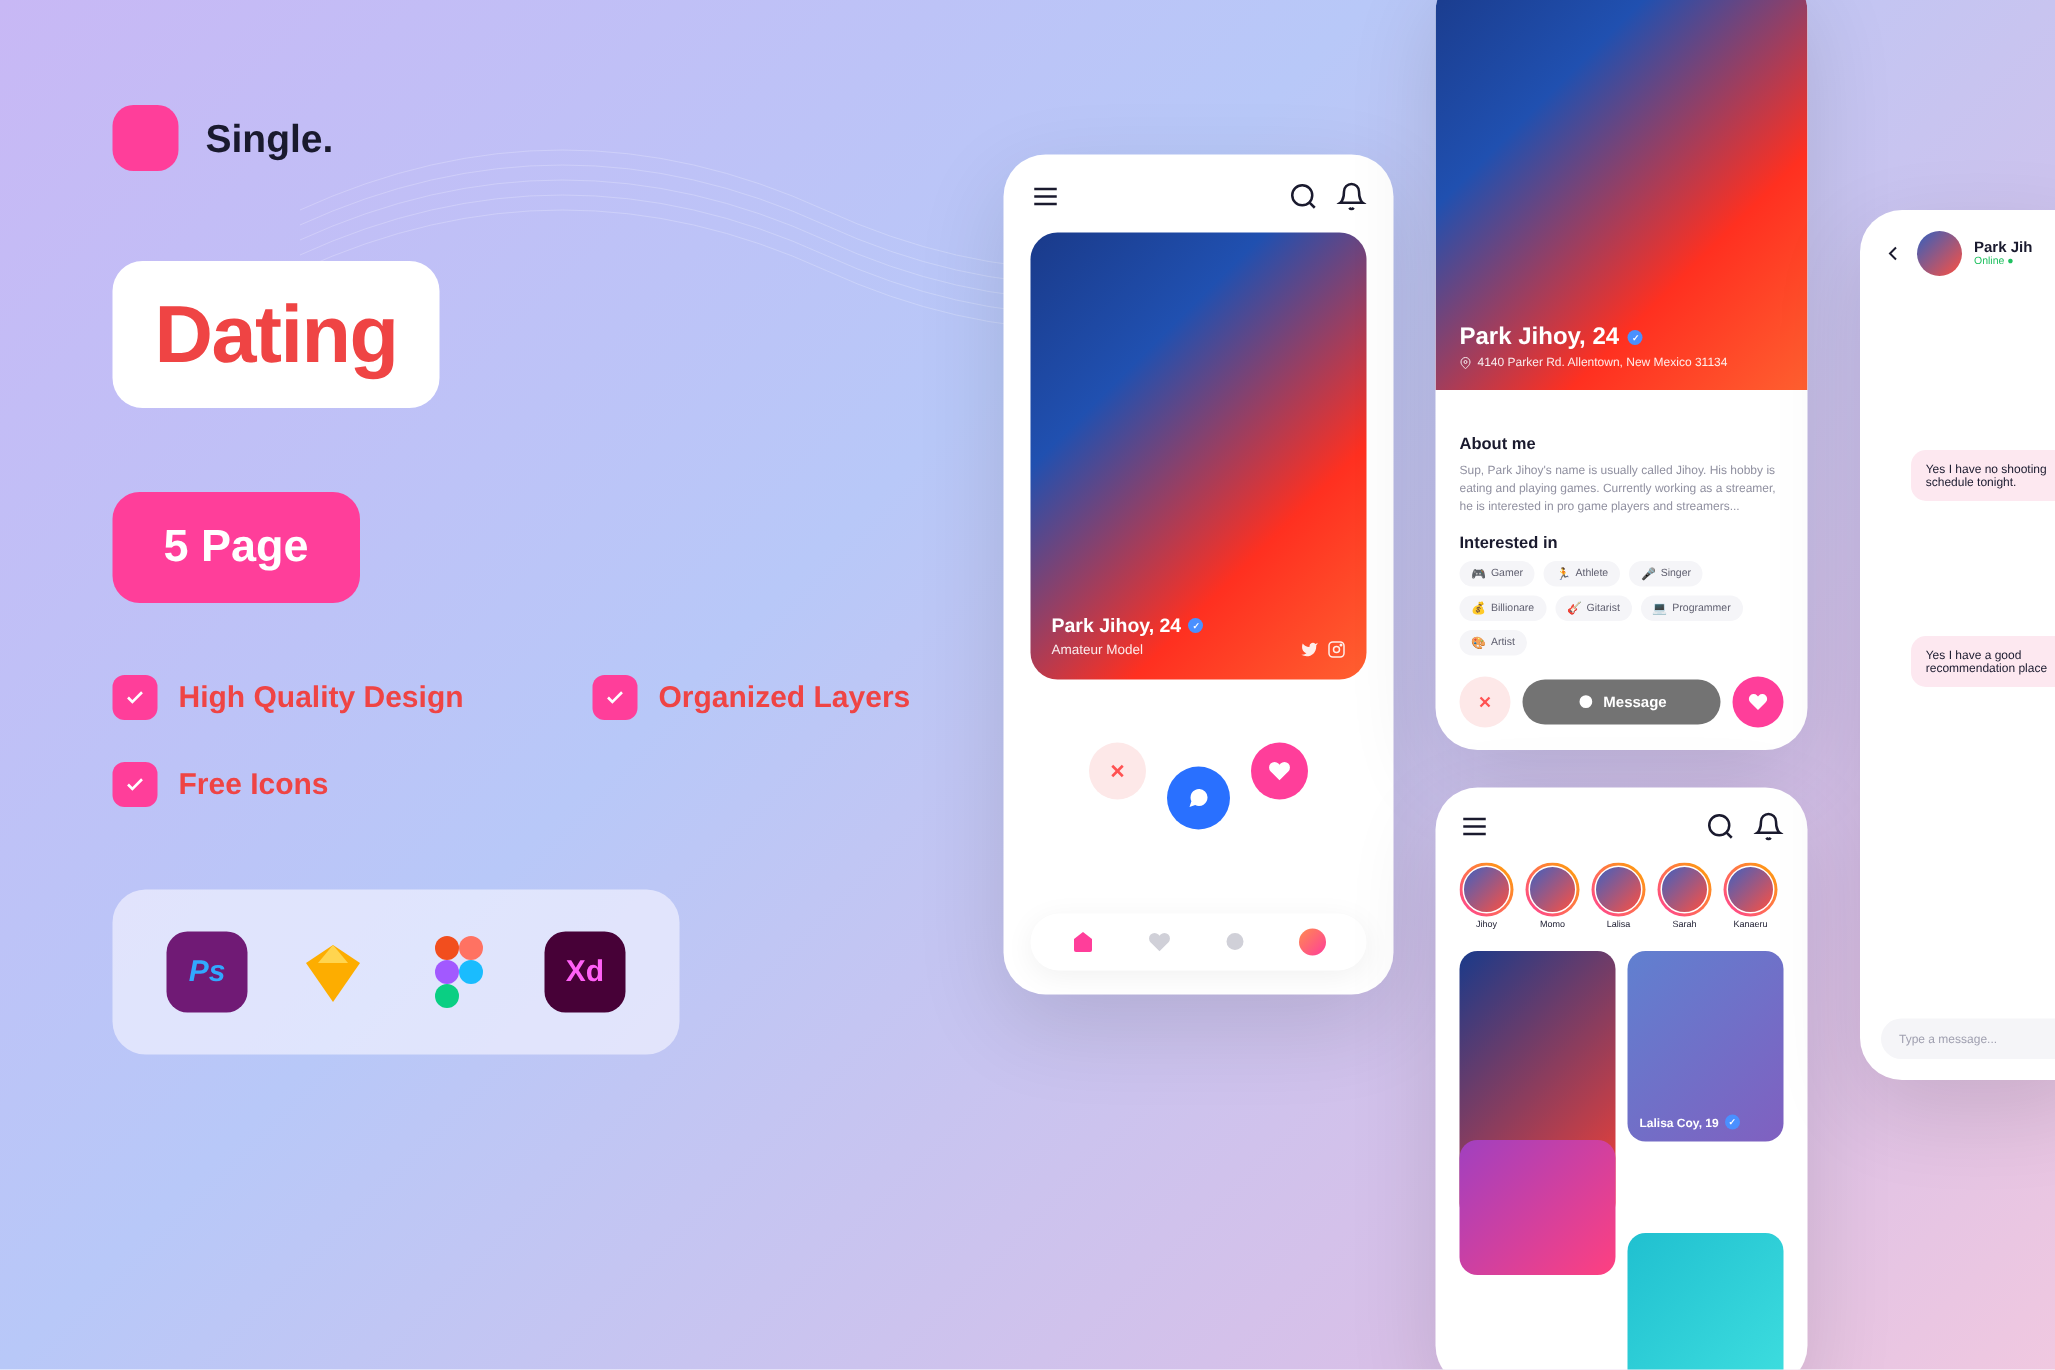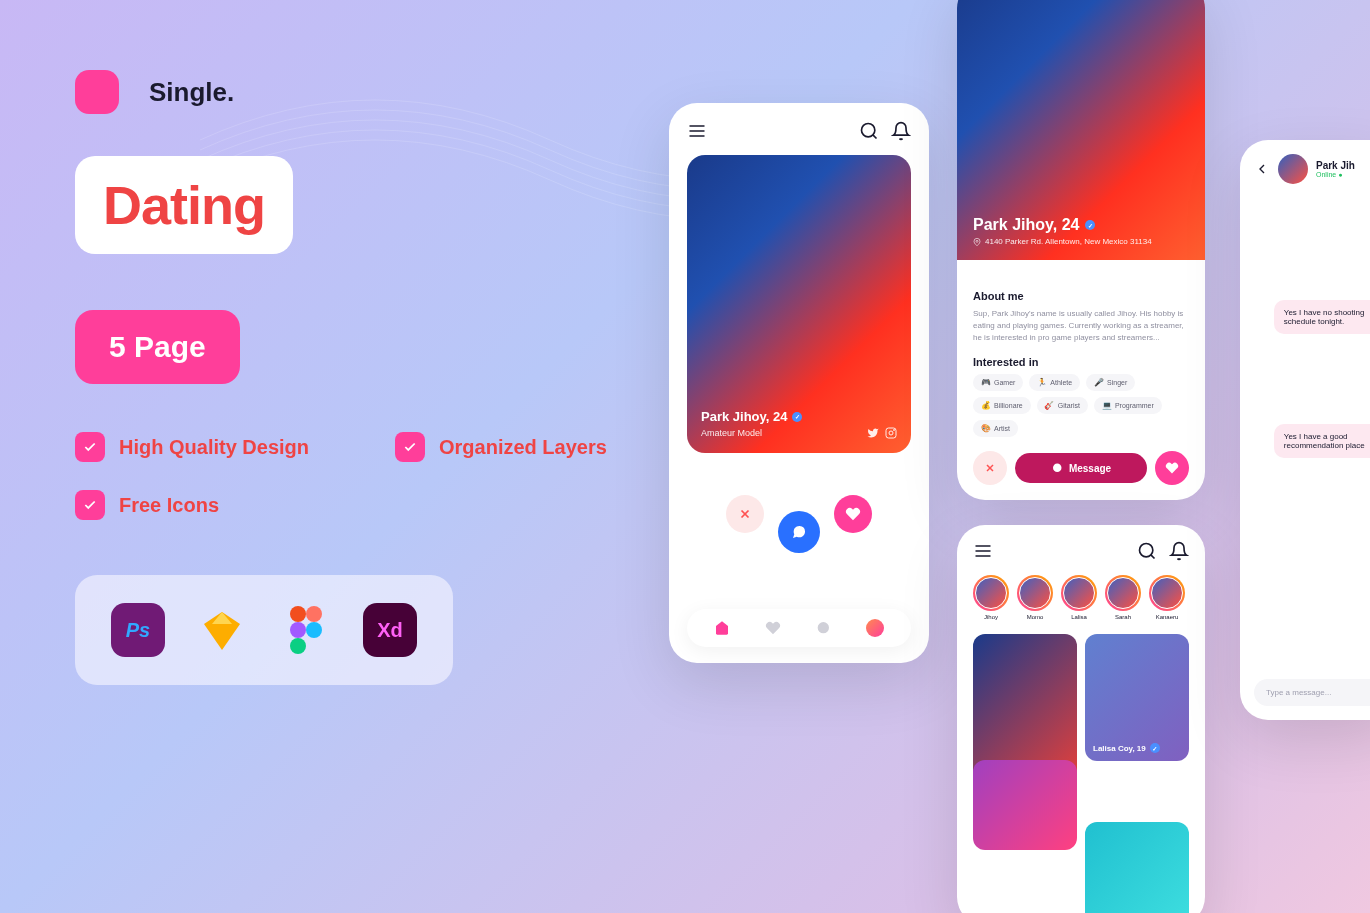--- a/index.html
+++ b/index.html
@@ -13,21 +13,21 @@
 }
 .wave-decoration {
   position: absolute;
   top: 40px;
   left: 200px;
   width: 700px;
   height: 200px;
   opacity: 0.3;
 }
 .left-panel { position: absolute; left: 75px; top: 70px; width: 560px; }
-.brand { display: flex; align-items: center; gap: 30px; margin-bottom: 42px; }
+.brand { display: flex; align-items: center; gap: 18px; margin-bottom: 60px; }
 .brand-icon { width: 44px; height: 44px; background: #ff3e9a; border-radius: 14px; }
 .brand-name { font-size: 26px; font-weight: 800; color: #1a1a2e; }
 .title-box {
   background: #fff;
   border-radius: 20px;
   padding: 18px 28px;
   display: inline-block;
   margin-bottom: 20px;
 }
 .title-text { font-size: 54px; font-weight: 800; color: #ef4444; letter-spacing: -1px; }
@@ -114,21 +114,21 @@
 .hero-text { position: absolute; bottom: 14px; left: 16px; color: #fff; }
 .hero-name { font-size: 16px; font-weight: 700; display: flex; align-items: center; gap: 6px; }
 .hero-loc { font-size: 8px; opacity: 0.9; margin-top: 3px; display: flex; align-items: center; gap: 4px; }
 .p2-body { padding: 30px 16px; }
 .sec-title { font-size: 11px; font-weight: 700; color: #1a1a2e; margin-bottom: 6px; }
 .about-text { font-size: 8px; color: #9090a0; line-height: 1.5; margin-bottom: 12px; }
 .tags { display: flex; flex-wrap: wrap; gap: 6px; margin-bottom: 14px; }
 .tag { padding: 4px 8px; border-radius: 10px; font-size: 7px; background: #f5f5f8; color: #606070; display: flex; gap: 3px; align-items: center; }
 .tag-emoji { font-size: 8px; }
 .p2-actions { display: flex; gap: 8px; align-items: center; }
-.msg-btn { flex: 1; background: #be185d; color: #fff; border-radius: 18px; padding: 9px; font-size: 10px; font-weight: 600; display: flex; align-items: center; justify-content: center; gap: 6px; }
+.msg-btn { flex: 1; background: #737373; color: #fff; border-radius: 18px; padding: 9px; font-size: 10px; font-weight: 600; display: flex; align-items: center; justify-content: center; gap: 6px; }
 .sm-btn { width: 34px; height: 34px; border-radius: 50%; display: flex; align-items: center; justify-content: center; }
 
 
 .stories { display: flex; gap: 8px; margin: 10px 0 14px 0; overflow: hidden; }
 .story { flex-shrink: 0; text-align: center; }
 .story-ring { width: 36px; height: 36px; border-radius: 50%; padding: 2px; background: linear-gradient(45deg, #ff3e9a, #ffa500); }
 .story-img { width: 100%; height: 100%; border-radius: 50%; background: linear-gradient(135deg, #4060c0, #ff5040); border: 1.5px solid #fff; }
 .story-name { font-size: 6px; color: #1a1a2e; margin-top: 3px; }
 .grid { display: grid; grid-template-columns: 1fr 1fr; gap: 8px; }
 .grid-item { border-radius: 12px; position: relative; overflow: hidden; }

